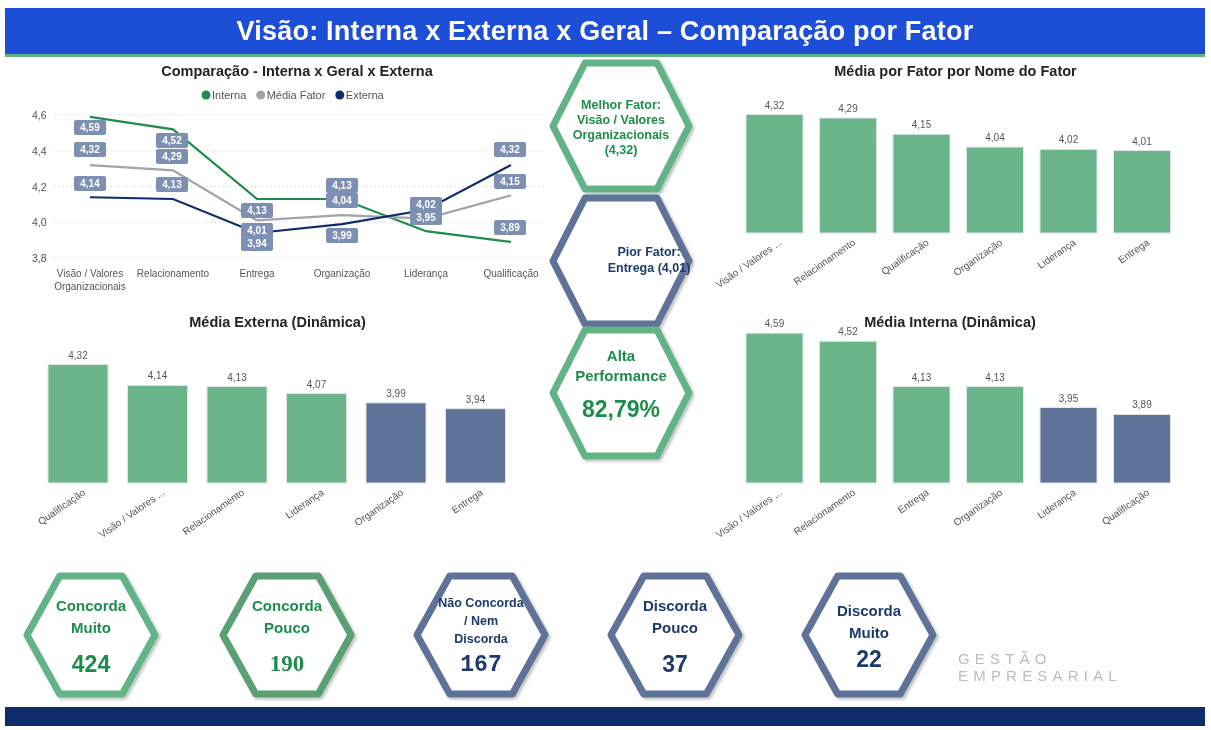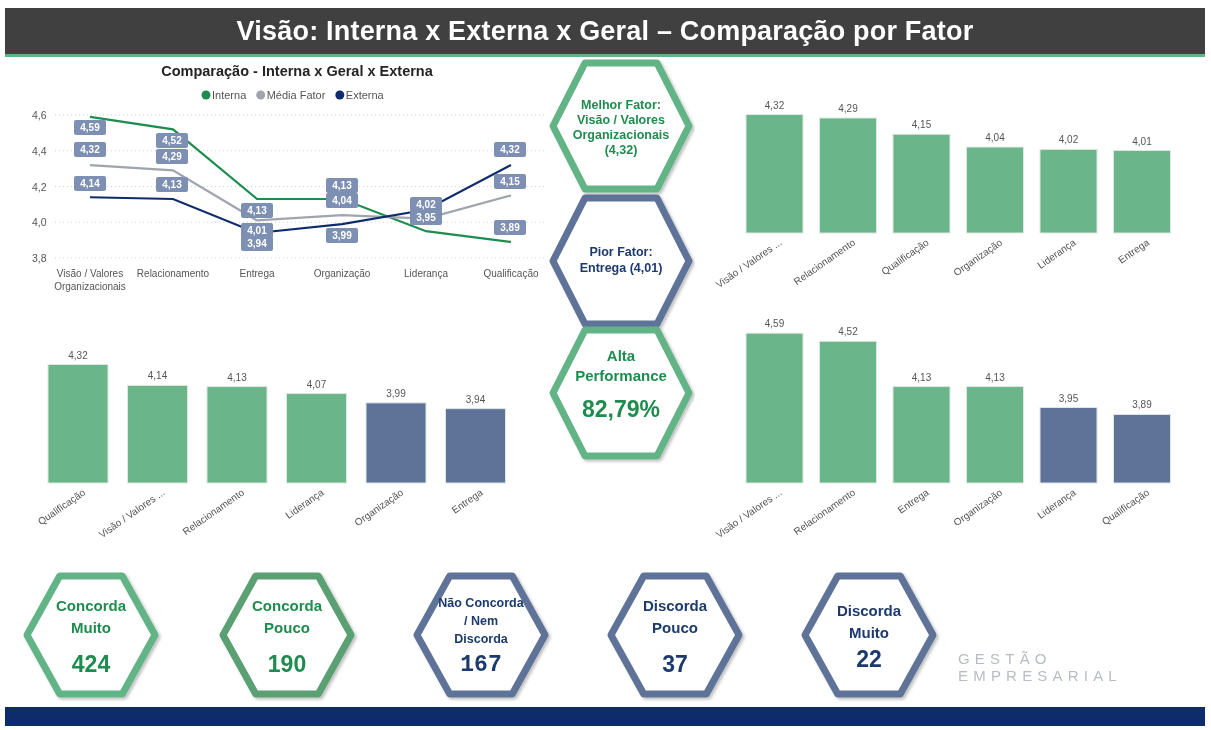--- a/index.html
+++ b/index.html
@@ -1,19 +1,19 @@
 <!DOCTYPE html>
 <html><head>
 <meta charset="utf-8">
 <style>
   html, body { margin:0; padding:0; }
   body { width:1211px; height:730px; background:#ffffff; position:relative; overflow:hidden;
          font-family:"Liberation Sans", "DejaVu Sans", sans-serif; color:#252423; }
   .abs { position:absolute; }
-  .header { left:5px; top:8px; width:1200px; height:46px; background:#404040;
+  .header { left:5px; top:8px; width:1200px; height:46px; background:#1d4ed8;
             border-bottom:3px solid #62b487; display:flex; align-items:center; justify-content:center; }
   .header span { color:#fff; font-weight:bold; font-size:27px; letter-spacing:0.2px; }
   .footer { left:5px; top:707px; width:1200px; height:19px; background:#0e2c6b; }
   .chart-title { font-weight:bold; font-size:14.5px; color:#252423; text-align:center; }
   svg text { font-family:"Liberation Sans", "DejaVu Sans", sans-serif; }
   .hex-text { position:absolute; text-align:center; font-weight:bold; display:flex; flex-direction:column;
               align-items:center; justify-content:center; }
   .logo-main { font-weight:bold; font-size:33px; letter-spacing:0px; }
   .logo-sub { font-size:15px; letter-spacing:5.2px; color:#b8bcc2; }
 </style>
@@ -118,20 +118,21 @@
         <text x="342" y="181" font-size="10" font-weight="bold" fill="#fff" text-anchor="middle">3,99</text>
       </g>
       <g>
         <rect x="494" y="84" width="32" height="15" rx="2" fill="#7d8fb3"></rect>
         <text x="510" y="95" font-size="10" font-weight="bold" fill="#fff" text-anchor="middle">4,32</text>
       </g>
     </svg>
 </div>
 
 <div class="abs" style="left:700px;top:58px;width:511px;height:240px;">
+  <div class="chart-title abs" style="left:0;top:5px;width:511px;">Média por Fator por Nome do Fator</div>
   <svg class="barSvg" width="511" height="240" style="position:absolute;left:0;top:0;">
       <rect x="46" y="56.52307692307686" width="57" height="118.47692307692314" fill="#6bb58b" stroke="#dfe7e2" stroke-width="1"></rect>
       <text x="74.5" y="50.52307692307686" font-size="10" fill="#555" text-anchor="middle">4,32</text>
       <text x="82.5" y="186" font-size="10" fill="#555" text-anchor="end" transform="rotate(-35 82.5 186)">Visão / Valores ...</text>
       <rect x="119.5" y="60.00769230769227" width="57" height="114.99230769230773" fill="#6bb58b" stroke="#dfe7e2" stroke-width="1"></rect>
       <text x="148" y="54.00769230769227" font-size="10" fill="#555" text-anchor="middle">4,29</text>
       <text x="156" y="186" font-size="10" fill="#555" text-anchor="end" transform="rotate(-35 156 186)">Relacionamento</text>
       <rect x="193" y="76.2692307692307" width="57" height="98.7307692307693" fill="#6bb58b" stroke="#dfe7e2" stroke-width="1"></rect>
       <text x="221.5" y="70.2692307692307" font-size="10" fill="#555" text-anchor="middle">4,15</text>
       <text x="229.5" y="186" font-size="10" fill="#555" text-anchor="end" transform="rotate(-35 229.5 186)">Qualificação</text>
@@ -140,20 +141,21 @@
       <text x="303" y="186" font-size="10" fill="#555" text-anchor="end" transform="rotate(-35 303 186)">Organização</text>
       <rect x="340" y="91.36923076923078" width="57" height="83.63076923076922" fill="#6bb58b" stroke="#dfe7e2" stroke-width="1"></rect>
       <text x="368.5" y="85.36923076923078" font-size="10" fill="#555" text-anchor="middle">4,02</text>
       <text x="376.5" y="186" font-size="10" fill="#555" text-anchor="end" transform="rotate(-35 376.5 186)">Liderança</text>
       <rect x="413.5" y="92.53076923076922" width="57" height="82.46923076923078" fill="#6bb58b" stroke="#dfe7e2" stroke-width="1"></rect>
       <text x="442" y="86.53076923076922" font-size="10" fill="#555" text-anchor="middle">4,01</text>
       <text x="450" y="186" font-size="10" fill="#555" text-anchor="end" transform="rotate(-35 450 186)">Entrega</text>
     </svg>
 </div>
 <div class="abs" style="left:0;top:308px;width:540px;height:240px;">
+  <div class="chart-title abs" style="left:0;top:6px;width:555px;">Média Externa (Dinâmica)</div>
   <svg class="barSvg" width="540" height="240" style="position:absolute;left:0;top:0;">
       <rect x="48" y="56.52307692307686" width="60" height="118.47692307692314" fill="#6bb58b" stroke="#dfe7e2" stroke-width="1"></rect>
       <text x="78" y="50.52307692307686" font-size="10" fill="#555" text-anchor="middle">4,32</text>
       <text x="86" y="186" font-size="10" fill="#555" text-anchor="end" transform="rotate(-35 86 186)">Qualificação</text>
       <rect x="127.5" y="77.43076923076924" width="60" height="97.56923076923076" fill="#6bb58b" stroke="#dfe7e2" stroke-width="1"></rect>
       <text x="157.5" y="71.43076923076924" font-size="10" fill="#555" text-anchor="middle">4,14</text>
       <text x="165.5" y="186" font-size="10" fill="#555" text-anchor="end" transform="rotate(-35 165.5 186)">Visão / Valores ...</text>
       <rect x="207" y="78.59230769230767" width="60" height="96.40769230769233" fill="#6bb58b" stroke="#dfe7e2" stroke-width="1"></rect>
       <text x="237" y="72.59230769230767" font-size="10" fill="#555" text-anchor="middle">4,13</text>
       <text x="245" y="186" font-size="10" fill="#555" text-anchor="end" transform="rotate(-35 245 186)">Relacionamento</text>
@@ -162,20 +164,21 @@
       <text x="324.5" y="186" font-size="10" fill="#555" text-anchor="end" transform="rotate(-35 324.5 186)">Liderança</text>
       <rect x="366" y="94.8538461538461" width="60" height="80.1461538461539" fill="#5f7399" stroke="#dfe7e2" stroke-width="1"></rect>
       <text x="396" y="88.8538461538461" font-size="10" fill="#555" text-anchor="middle">3,99</text>
       <text x="404" y="186" font-size="10" fill="#555" text-anchor="end" transform="rotate(-35 404 186)">Organização</text>
       <rect x="445.5" y="100.66153846153844" width="60" height="74.33846153846156" fill="#5f7399" stroke="#dfe7e2" stroke-width="1"></rect>
       <text x="475.5" y="94.66153846153844" font-size="10" fill="#555" text-anchor="middle">3,94</text>
       <text x="483.5" y="186" font-size="10" fill="#555" text-anchor="end" transform="rotate(-35 483.5 186)">Entrega</text>
     </svg>
 </div>
 <div class="abs" style="left:700px;top:308px;width:511px;height:240px;">
+  <div class="chart-title abs" style="left:0;top:6px;width:500px;">Média Interna (Dinâmica)</div>
   <svg class="barSvg" width="511" height="240" style="position:absolute;left:0;top:0;">
       <rect x="46" y="25.16153846153844" width="57" height="149.83846153846156" fill="#6bb58b" stroke="#dfe7e2" stroke-width="1"></rect>
       <text x="74.5" y="19.16153846153844" font-size="10" fill="#555" text-anchor="middle">4,59</text>
       <text x="82.5" y="186" font-size="10" fill="#555" text-anchor="end" transform="rotate(-35 82.5 186)">Visão / Valores ...</text>
       <rect x="119.5" y="33.2923076923077" width="57" height="141.7076923076923" fill="#6bb58b" stroke="#dfe7e2" stroke-width="1"></rect>
       <text x="148" y="27.292307692307702" font-size="10" fill="#555" text-anchor="middle">4,52</text>
       <text x="156" y="186" font-size="10" fill="#555" text-anchor="end" transform="rotate(-35 156 186)">Relacionamento</text>
       <rect x="193" y="78.59230769230767" width="57" height="96.40769230769233" fill="#6bb58b" stroke="#dfe7e2" stroke-width="1"></rect>
       <text x="221.5" y="72.59230769230767" font-size="10" fill="#555" text-anchor="middle">4,13</text>
       <text x="229.5" y="186" font-size="10" fill="#555" text-anchor="end" transform="rotate(-35 229.5 186)">Entrega</text>
@@ -200,21 +203,21 @@
   <polygon points="38,5 110,5 142,68 110,131 38,131 6,68" fill="#fff" stroke="#62b487" stroke-width="7" stroke-linejoin="round" filter="url(#sh)"></polygon>
   <polygon points="38,140 110,140 142,203 110,266 38,266 6,203" fill="#fff" stroke="#5f7399" stroke-width="7" stroke-linejoin="round" filter="url(#sh)"></polygon>
   <polygon points="38,272 110,272 142,335 110,398 38,398 6,335" fill="#fff" stroke="#62b487" stroke-width="7" stroke-linejoin="round" filter="url(#sh)"></polygon>
 </svg>
 <div class="hex-text" style="left:560px;top:95px;width:122px;height:65px;color:#1e8c4e;font-size:12.5px;line-height:15px;">
   <span>Melhor Fator:</span>
   <span>Visão / Valores</span>
   <span>Organizacionais</span>
   <span>(4,32)</span>
 </div>
-<div class="hex-text" style="left:560px;top:240px;width:122px;height:40px;color:#1c3a6e;font-size:12.5px;line-height:16px;">
+<div class="hex-text" style="left:588px;top:240px;width:122px;height:40px;color:#1c3a6e;font-size:12.5px;line-height:16px;">
   <span>Pior Fator:</span>
   <span>Entrega (4,01)</span>
 </div>
 <div class="hex-text" style="left:560px;top:343px;width:122px;height:86px;color:#1e8c4e;">
   <span style="font-size:15px;line-height:20px;">Alta</span>
   <span style="font-size:15px;line-height:20px;">Performance</span>
   <span style="font-size:23px;line-height:34px;margin-top:6px;">82,79%</span>
 </div>
 
 <div id="responses">
@@ -225,21 +228,21 @@
       <span style="font-size: 15px; line-height: 22px;">Concorda</span>
       <span style="font-size: 15px; line-height: 22px;">Muito</span>
       <span style="font-size: 23px; line-height: 30px; margin-top: 10px;">424</span>
     </div>
     <svg width="144" height="134" style="position:absolute;left:219px;top:572px;">
       <polygon points="36.72,4 99.28,4 132,63 99.28,122 36.72,122 4,63" fill="#fff" stroke="#5aa073" stroke-width="7" stroke-linejoin="round" filter="url(#sh)"></polygon>
     </svg>
     <div class="hex-text" style="left: 227px; top: 586px; width: 120px; height: 102px; color: rgb(30, 140, 78);">
       <span style="font-size: 15px; line-height: 22px;">Concorda</span>
       <span style="font-size: 15px; line-height: 22px;">Pouco</span>
-      <span style="font-size: 23px; line-height: 30px; margin-top: 10px;">190</span>
+      <span style="font-size: 23px; line-height: 30px; margin-top: 10px; font-family: Liberation Serif, serif;">190</span>
     </div>
     <svg width="144" height="134" style="position:absolute;left:413px;top:572px;">
       <polygon points="36.72,4 99.28,4 132,63 99.28,122 36.72,122 4,63" fill="#fff" stroke="#5f7399" stroke-width="7" stroke-linejoin="round" filter="url(#sh)"></polygon>
     </svg>
     <div class="hex-text" style="left: 421px; top: 586px; width: 120px; height: 102px; color: rgb(28, 58, 110);">
       <span style="font-size: 12.5px; line-height: 18px;">Não Concorda</span>
       <span style="font-size: 12.5px; line-height: 18px;">/ Nem</span>
       <span style="font-size: 12.5px; line-height: 18px;">Discorda</span>
       <span style="font-size: 23px; line-height: 30px; margin-top: 2px; font-family: Liberation Mono, monospace;">167</span>
     </div>

